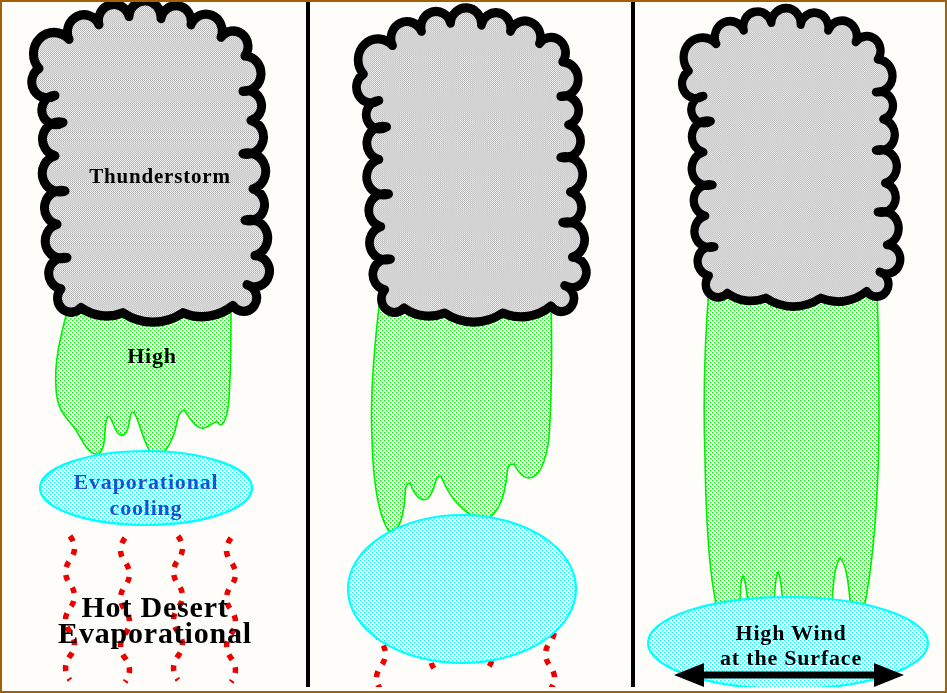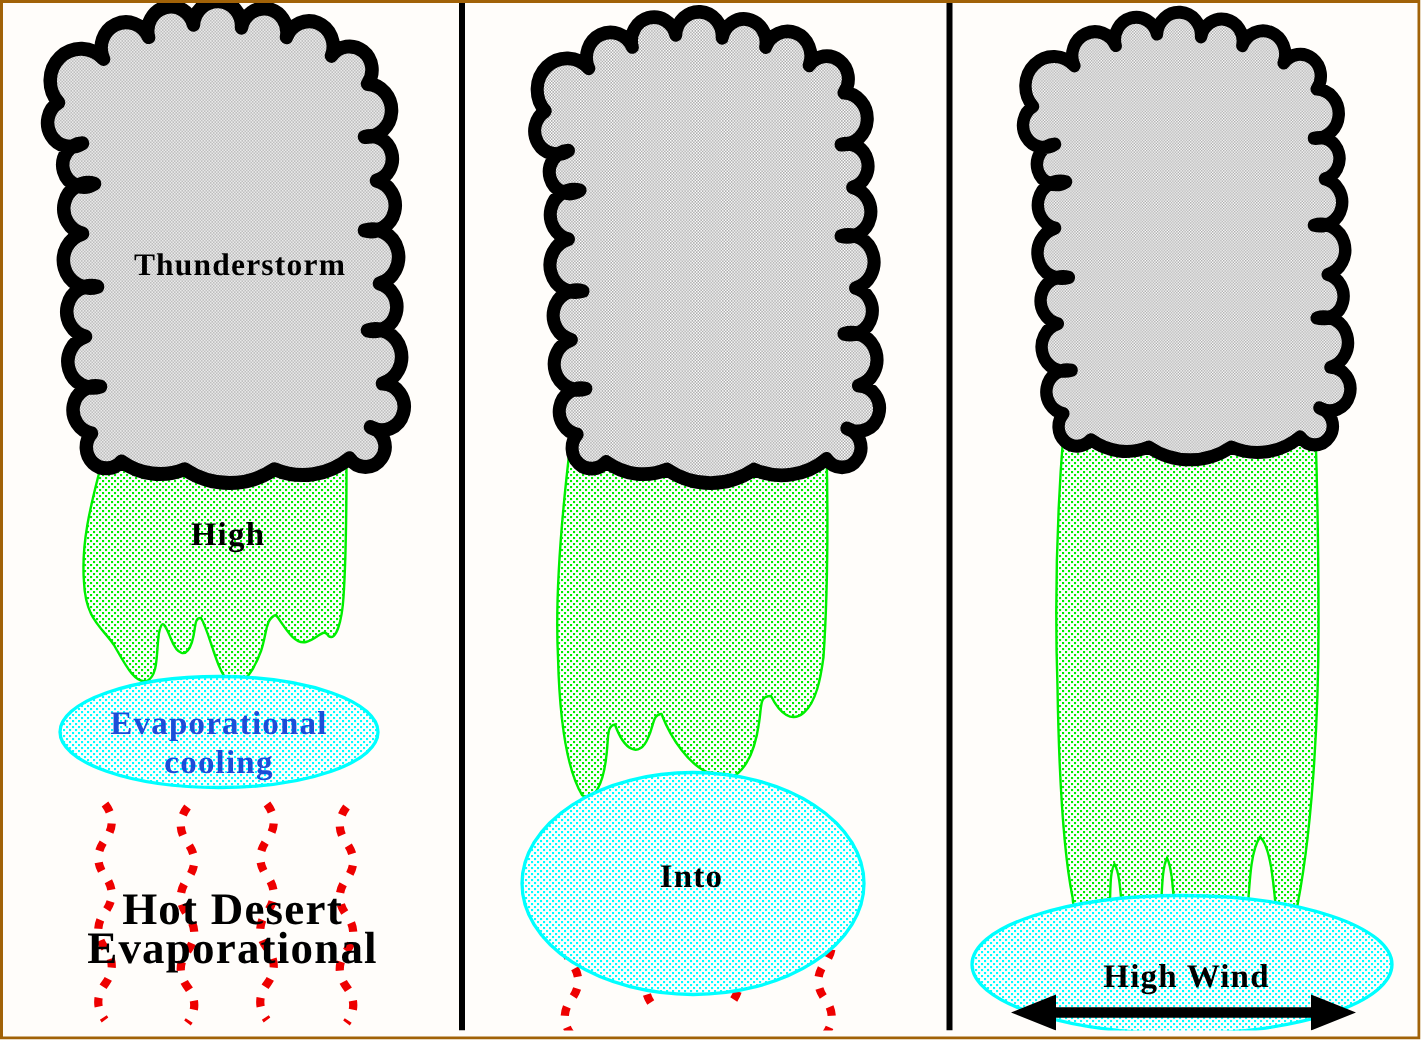--- a/index.html
+++ b/index.html
@@ -139,20 +139,20 @@
     <div>Evaporational</div>
     <div>cooling</div>
   </div>
 
   <div class="lbl" style="left:153px; top:592px; font-size:30px; line-height:26px;">
     <div>Hot Desert</div>
     <div>Evaporational</div>
   </div>
 
   <div class="lbl" style="left:459px; top:567px; font-size:22px; line-height:30px;">
-    <div>Into</div>
   </div>
 
-  <div class="lbl" style="left:789px; top:636px; font-size:22px; line-height:25px;">
+  <div class="lbl" style="left:789px; top:618px; font-size:22px; line-height:25px;">
     <div>High Wind</div>
+    <div>at the Surface</div>
   </div>
 
 </div>
 
 </body></html>

